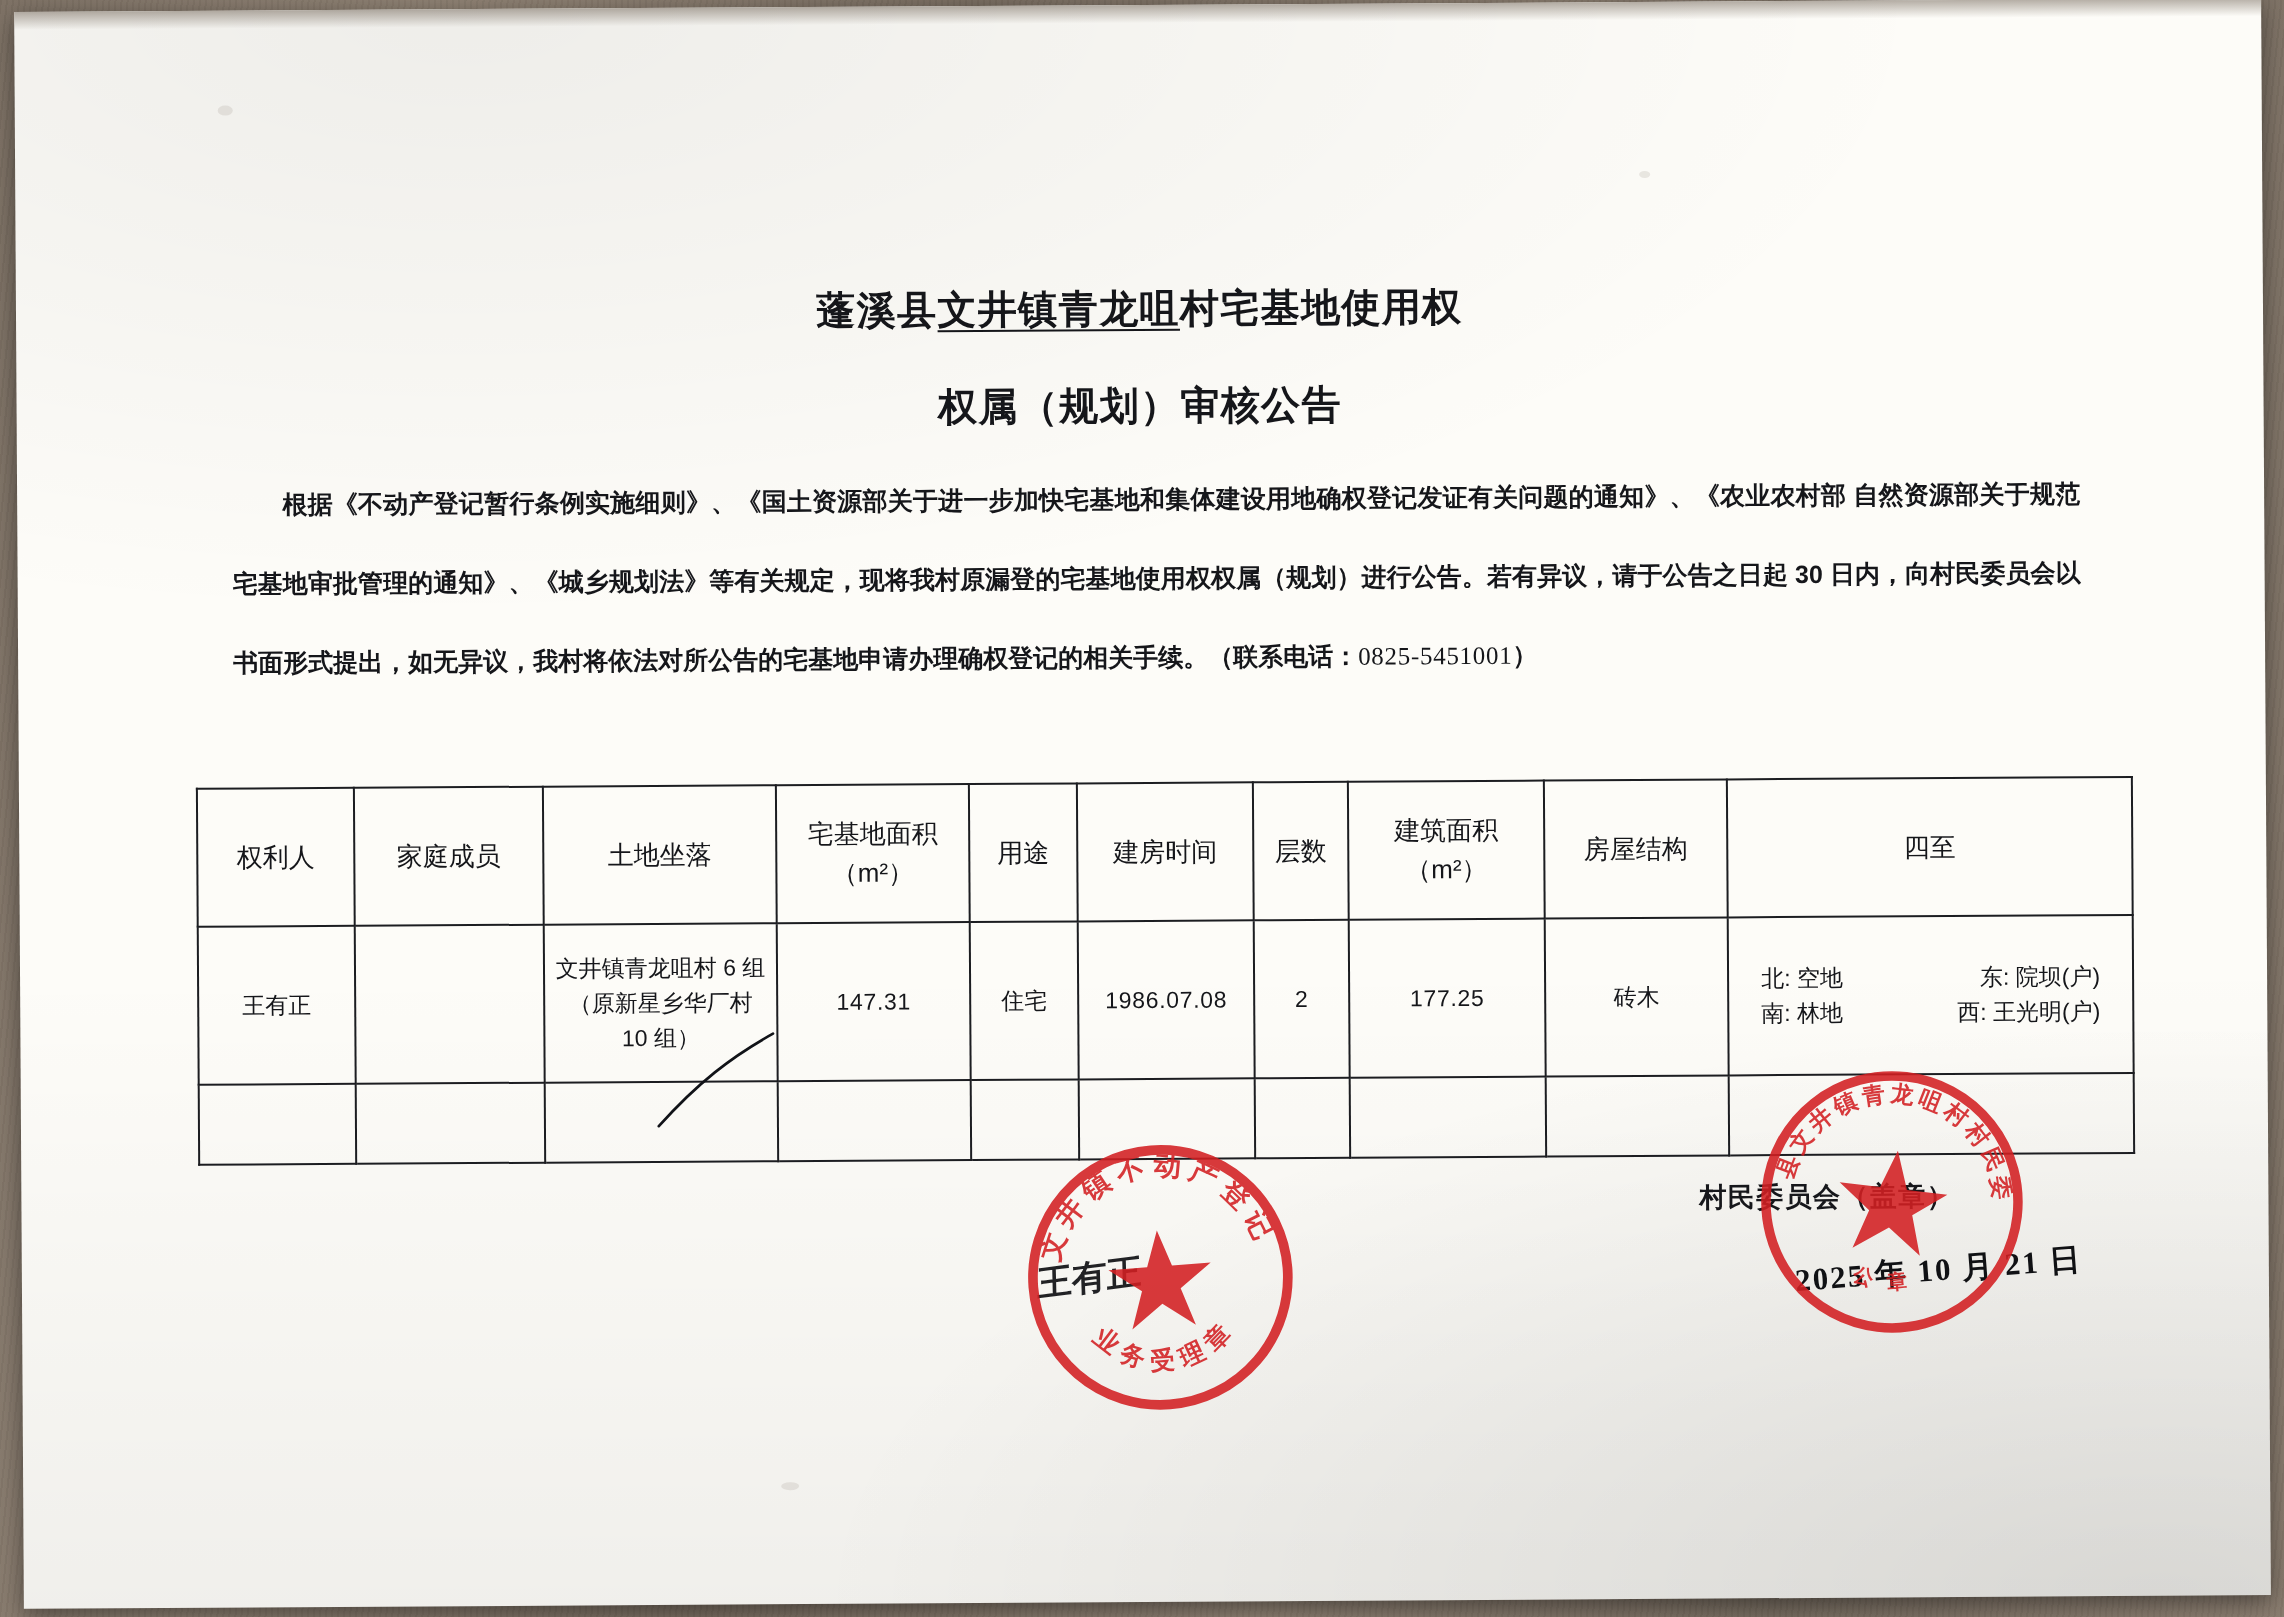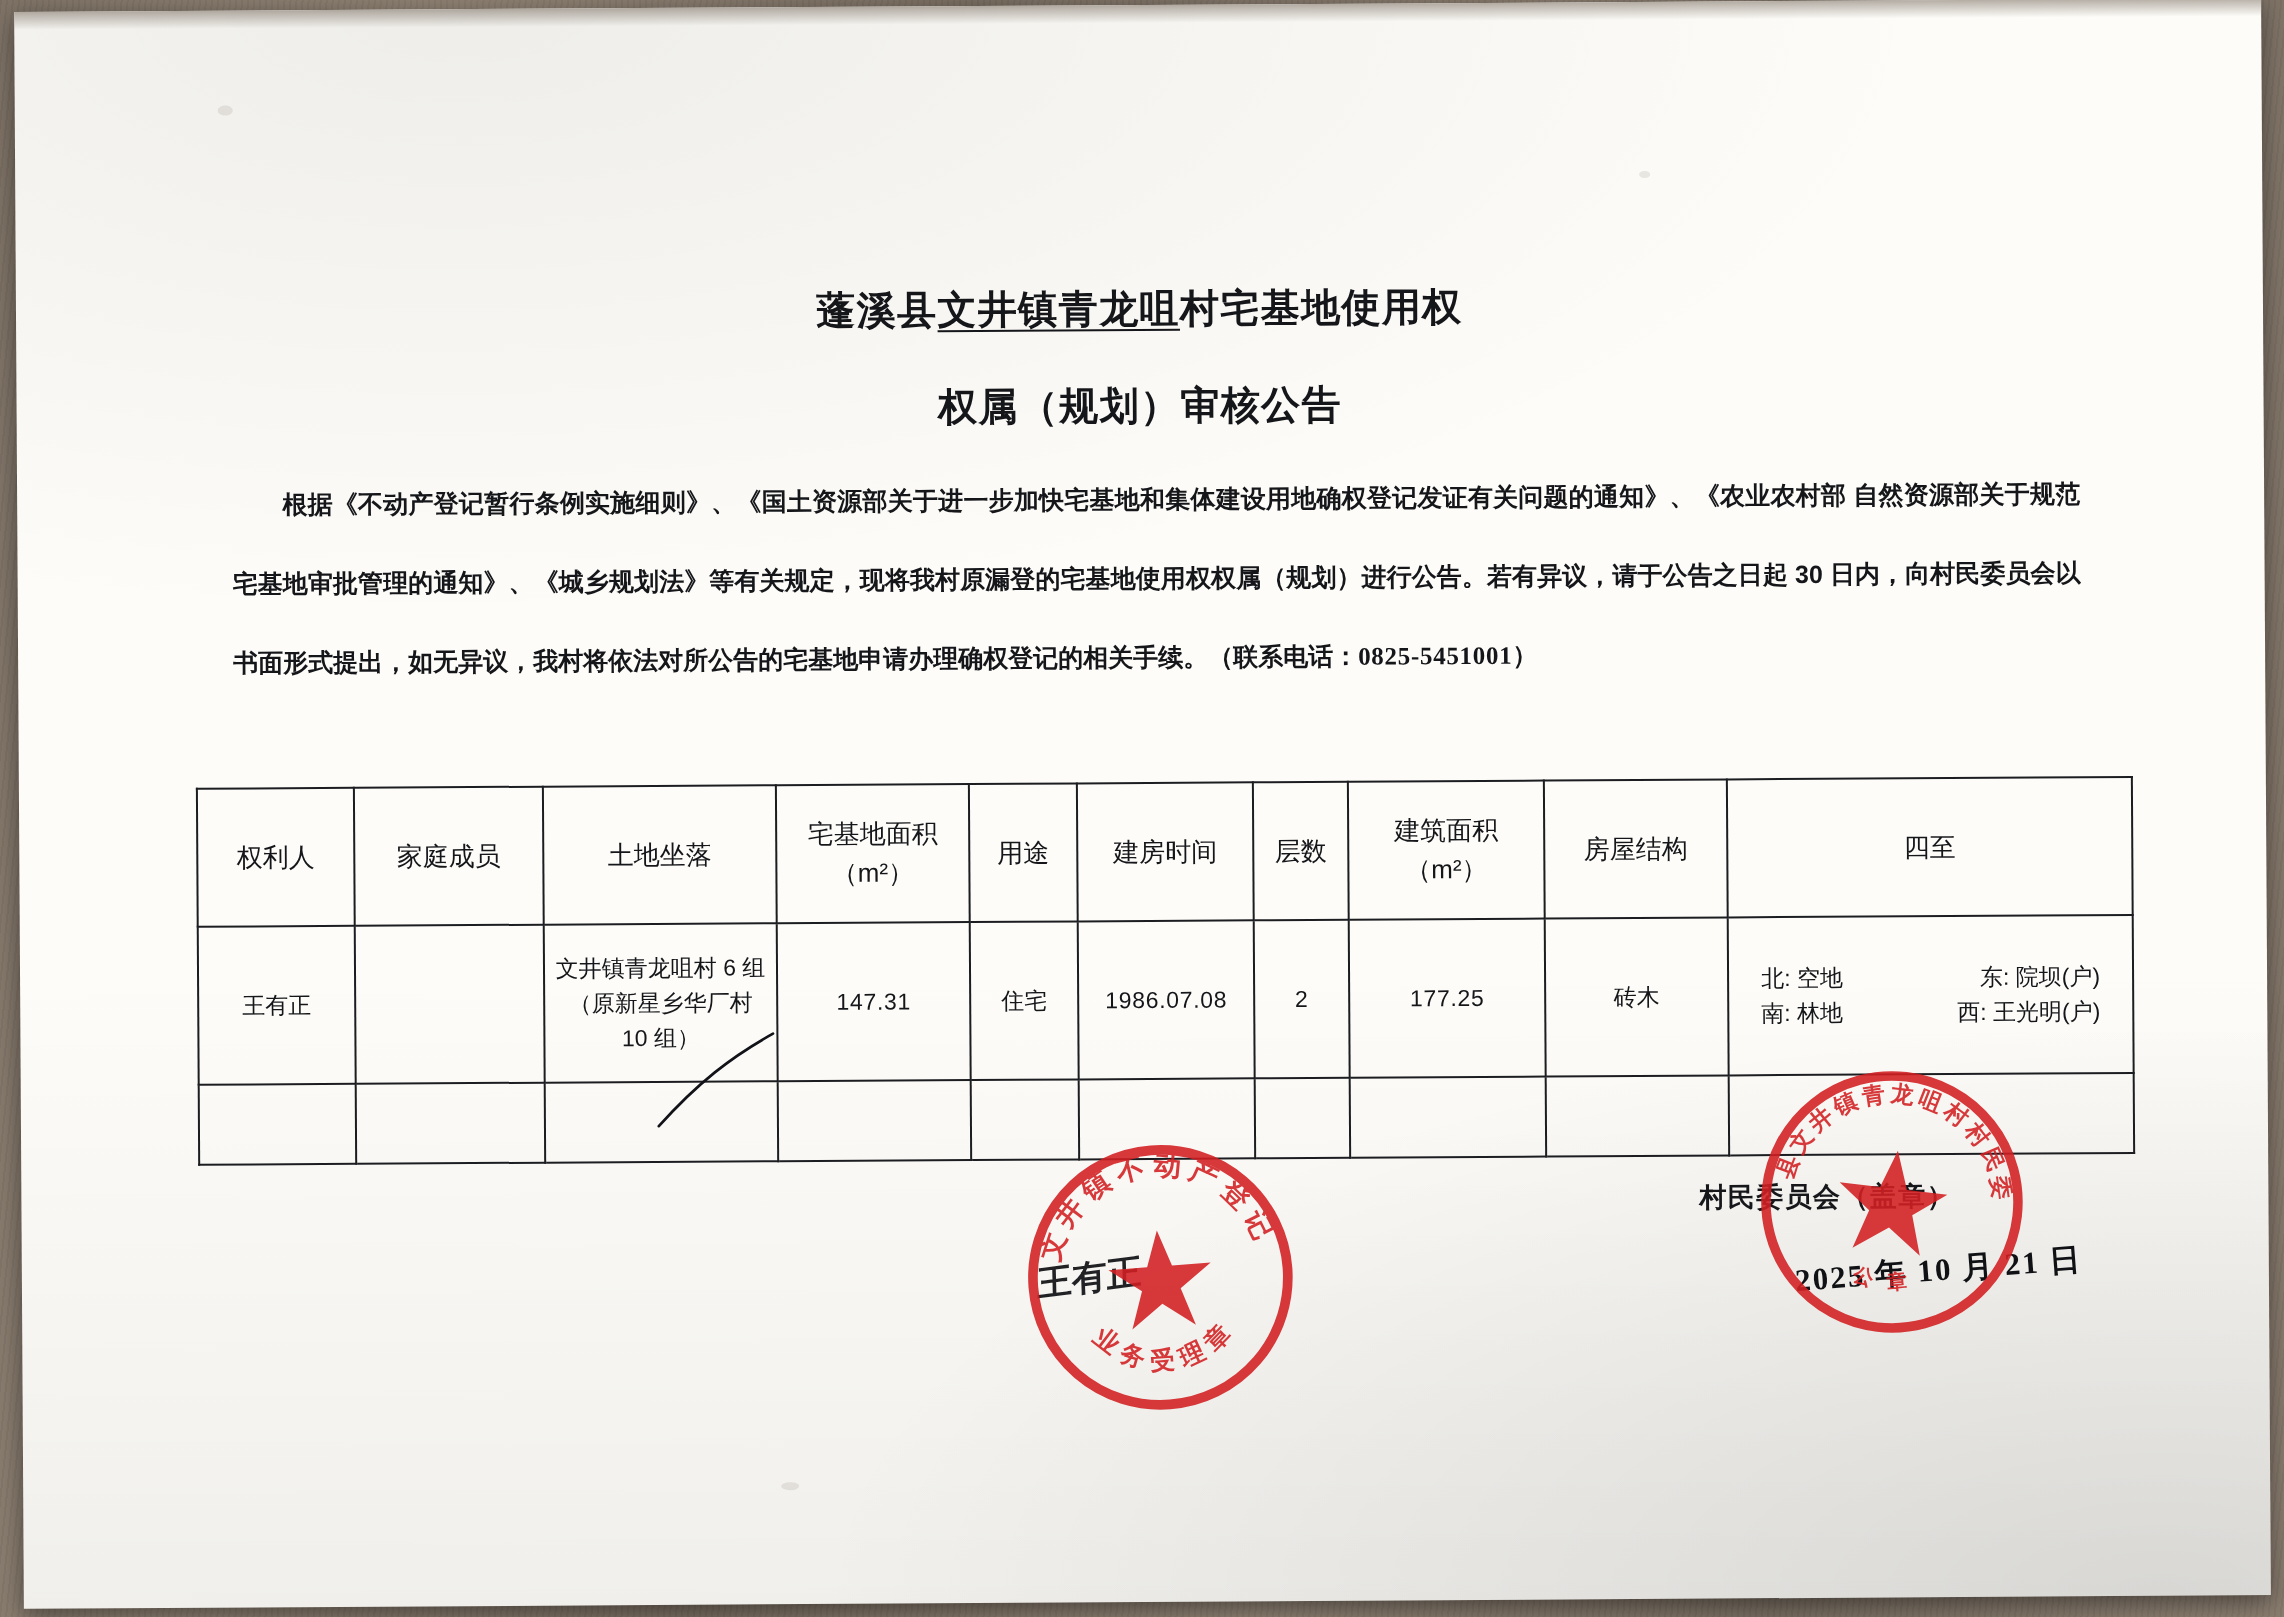--- a/index.html
+++ b/index.html
@@ -103,21 +103,21 @@
     line-height: 79px;
     color: #15161a;
     text-align: justify;
     text-justify: inter-ideograph;
     font-family: "Liberation Sans", "DejaVu Sans", sans-serif;
     font-weight: bold;
   }
   .body-text .indent { display: inline-block; width: 50px; }
   .phone-val {
     font-family: "Liberation Serif", "DejaVu Serif", serif;
-    font-weight: bold;
+    font-weight: normal;
     letter-spacing: 0.7px;
   }
 
   
   .tbl-wrap {
     position: absolute;
     left: 177px;
     top: 777px;
     width: 1935px;
   }

